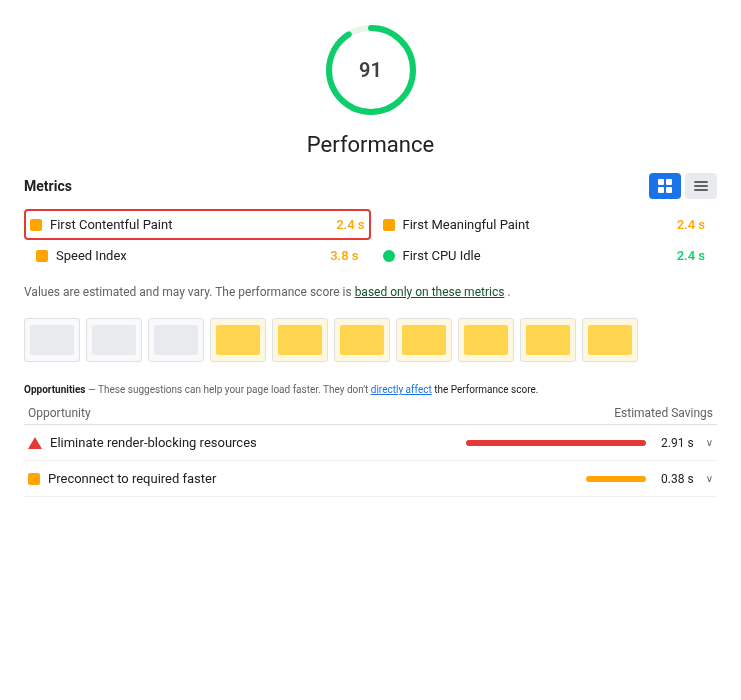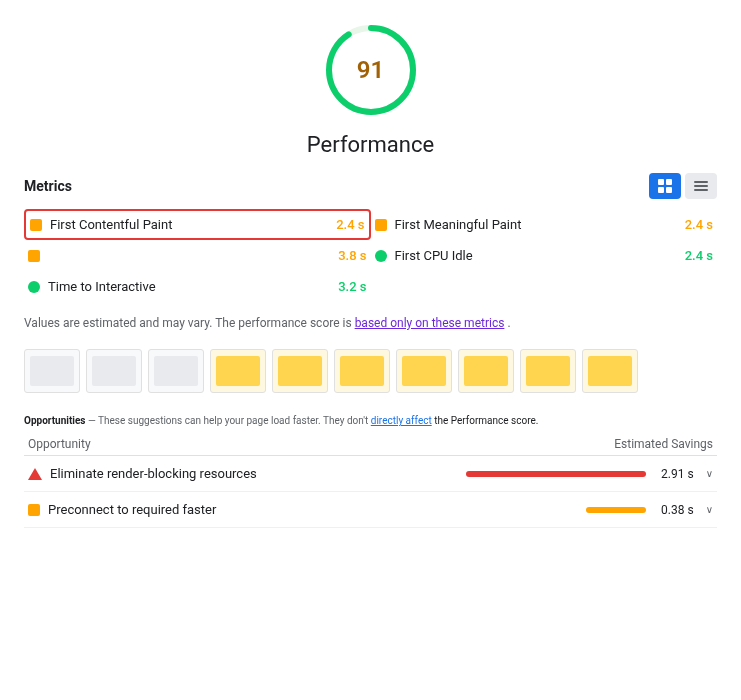--- a/index.html
+++ b/index.html
@@ -27,23 +27,23 @@
       margin-bottom: 8px;
     }
     .score-circle-container svg {
       transform: rotate(-90deg);
     }
     .score-number {
       position: absolute;
       top: 50%;
       left: 50%;
       transform: translate(-50%, -50%);
-      font-size: 24px;
+      font-size: 20px;
       font-weight: 600;
-      color: #a16207;
+      color: #404040;
     }
     .perf-label {
       font-size: 22px;
       font-weight: 400;
       color: #202124;
       margin-top: 4px;
     }
 
     
     .metrics-header {
@@ -82,21 +82,21 @@
 
     
     .metrics-grid {
       display: grid;
       grid-template-columns: 1fr 1fr;
       gap: 0;
     }
     .metric-item {
       display: flex;
       align-items: center;
-      padding: 8px 4px;
+      padding: 8px 12px;
       gap: 8px;
     }
     .metric-item.highlighted {
       border: 2px solid #e53935;
       border-radius: 4px;
       padding: 6px 4px;
     }
     .metric-dot {
       width: 12px;
       height: 12px;
@@ -119,21 +119,21 @@
     .metric-value.green { color: #0cce6b; }
 
     
     .disclaimer {
       margin-top: 12px;
       font-size: 12px;
       color: #5f6368;
       line-height: 1.6;
     }
     .disclaimer a {
-      color: #6d28d9;
+      color: #14532d;
       text-decoration: underline;
     }
 
     
     .thumbnails {
       display: flex;
       gap: 6px;
       margin-top: 12px;
       overflow-x: auto;
       padding: 4px 0;
@@ -286,34 +286,30 @@
   </div>
 
   <div class="metric-item">
     <div class="metric-dot orange"></div>
     <span class="metric-name">First Meaningful Paint</span>
     <span class="metric-value orange">2.4 s</span>
   </div>
 
   <div class="metric-item">
     <div class="metric-dot orange"></div>
+    <span class="metric-name">Speed Index</span>
     <span class="metric-value orange">3.8 s</span>
   </div>
 
   <div class="metric-item">
     <div class="metric-dot green"></div>
     <span class="metric-name">First CPU Idle</span>
     <span class="metric-value green">2.4 s</span>
   </div>
 
-  <div class="metric-item">
-    <div class="metric-dot green"></div>
-    <span class="metric-name">Time to Interactive</span>
-    <span class="metric-value green">3.2 s</span>
-  </div>
 
 </div>
 
 <div class="disclaimer">
   <span>Values are estimated and may vary. The performance score is </span>
   <a href="#">based only on these metrics</a>
   <span>.</span>
 </div>
 
 <div class="thumbnails">

